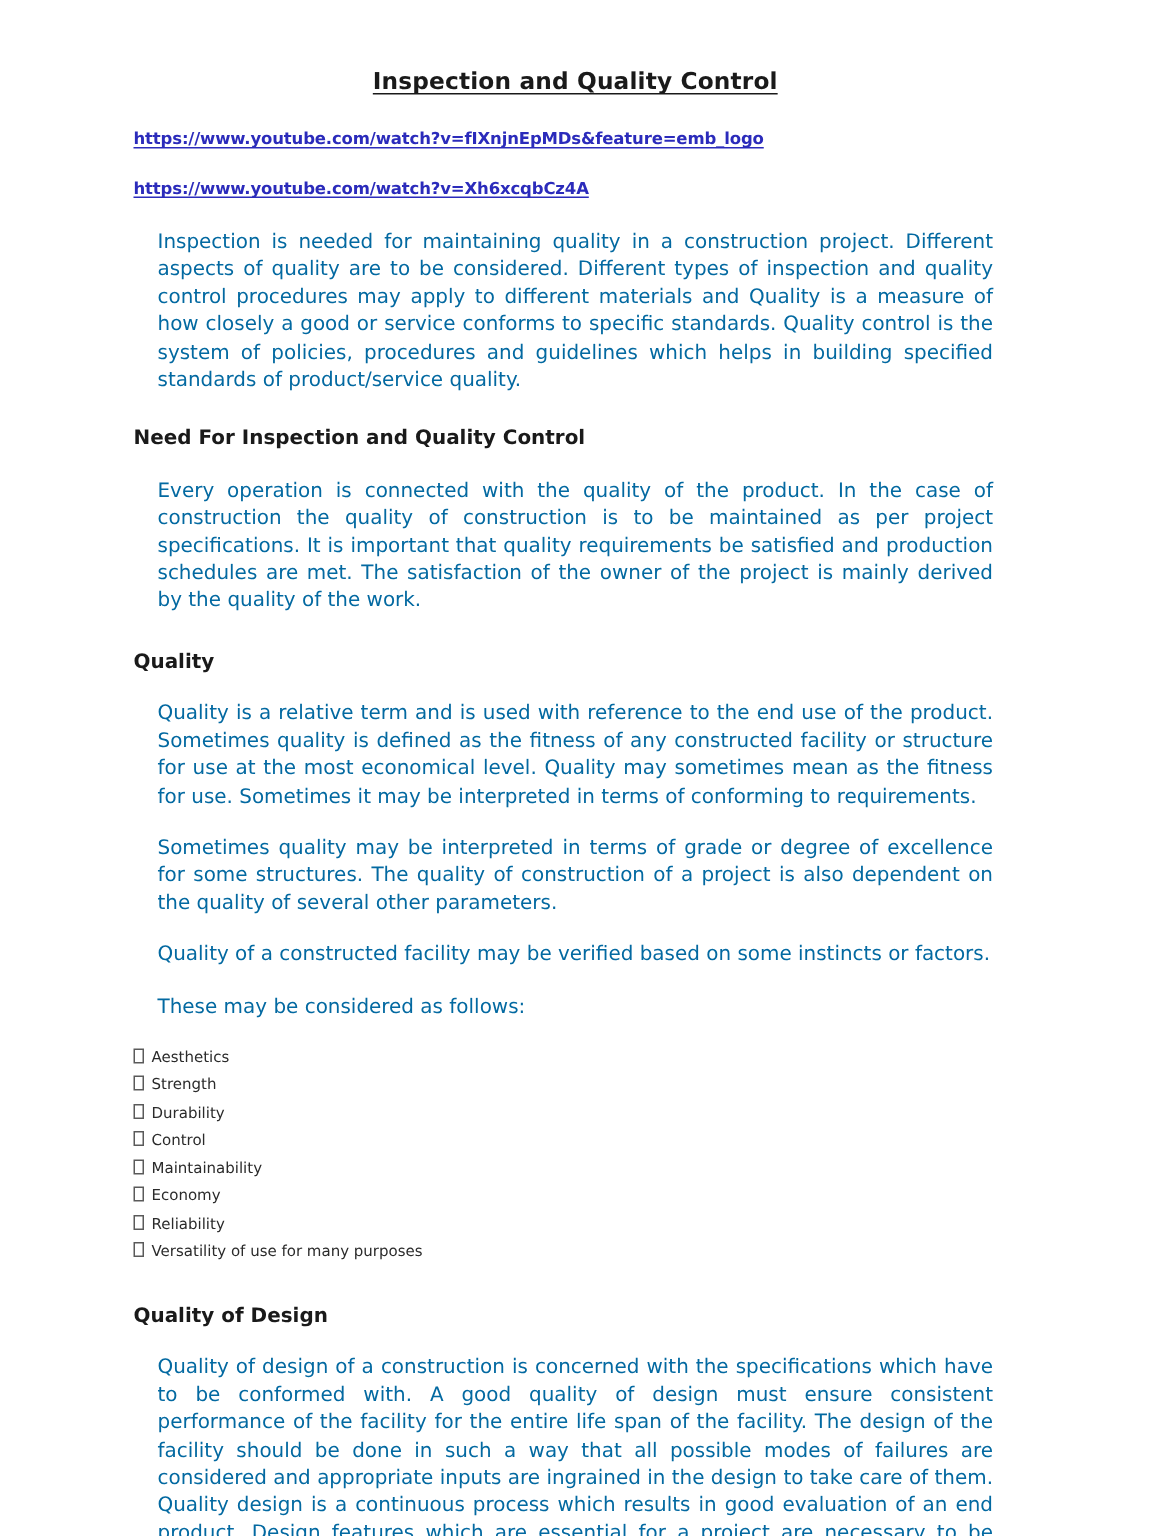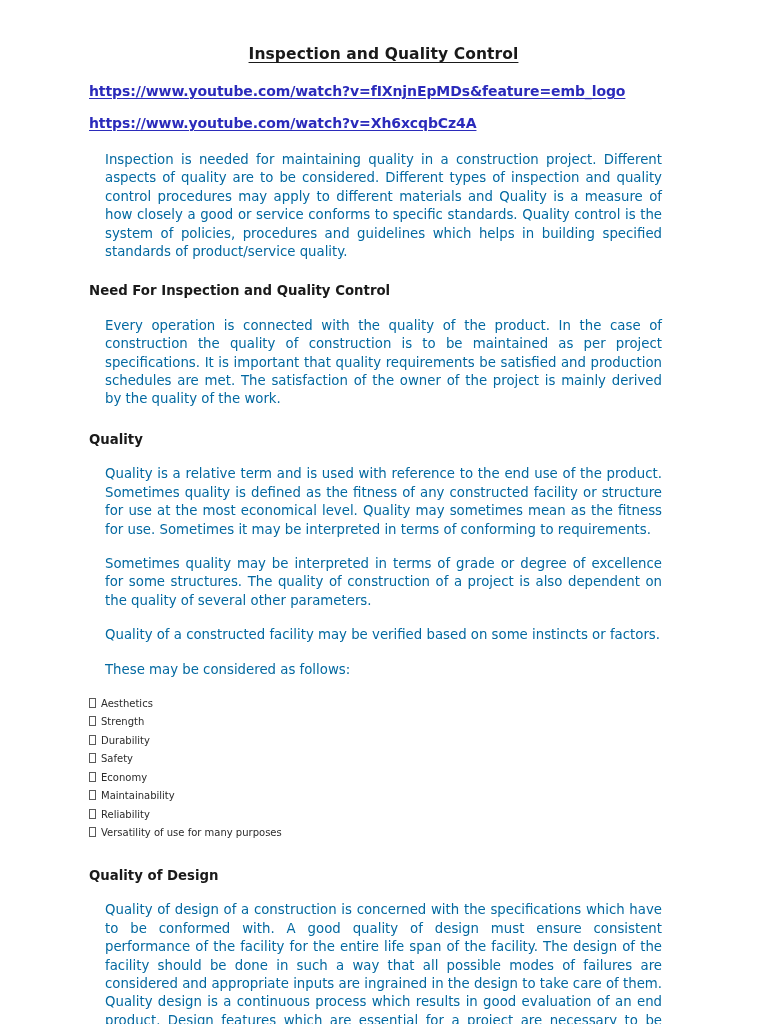--- a/index.html
+++ b/index.html
@@ -38,21 +38,21 @@
 
   .link-line {
     margin-top: 19px;
     line-height: 15px;
   }
   .link-line.second {
     margin-top: 16px;
   }
   a.doc-link {
     font-family: "DejaVu Sans", sans-serif;
-    font-size: 14px;
+    font-size: 11px;
     font-weight: bold;
     color: #2b2bbb;
     text-decoration: underline;
     text-underline-offset: 2px;
     letter-spacing: -0.1px;
     word-break: break-all;
   }
 
   p.body-text {
     margin: 16px;
@@ -133,23 +133,23 @@
     <h2 class="section-heading">Quality</h2>
     <p class="body-text">Quality is a relative term and is used with reference to the end use of the product. Sometimes quality is defined as the fitness of any constructed facility or structure for use at the most economical level. Quality may sometimes mean as the fitness for use. Sometimes it may be interpreted in terms of conforming to requirements.</p>
     <p class="body-text">Sometimes quality may be interpreted in terms of grade or degree of excellence for some structures. The quality of construction of a project is also dependent on the quality of several other parameters.</p>
     <p class="body-text">Quality of a constructed facility may be verified based on some instincts or factors.</p>
     <p class="body-text tight">These may be considered as follows:</p>
 
     <ul class="feature-list">
       <li><span class="tofu"></span><span>Aesthetics</span></li>
       <li><span class="tofu"></span><span>Strength</span></li>
       <li><span class="tofu"></span><span>Durability</span></li>
-      <li><span class="tofu"></span><span>Safety</span></li>
+      <li><span class="tofu"></span><span>Control</span></li>
+      <li><span class="tofu"></span><span>Maintainability</span></li>
       <li><span class="tofu"></span><span>Economy</span></li>
-      <li><span class="tofu"></span><span>Maintainability</span></li>
       <li><span class="tofu"></span><span>Reliability</span></li>
       <li><span class="tofu"></span><span>Versatility of use for many purposes</span></li>
     </ul>
   </div>
 
   <div class="section-block design">
     <h2 class="section-heading">Quality of Design</h2>
     <p class="body-text">Quality of design of a construction is concerned with the specifications which have to be conformed with. A good quality of design must ensure consistent performance of the facility for the entire life span of the facility. The design of the facility should be done in such a way that all possible modes of failures are considered and appropriate inputs are ingrained in the design to take care of them. Quality design is a continuous process which results in good evaluation of an end product. Design features which are essential for a project are necessary to be considered.</p>
   </div>
 

